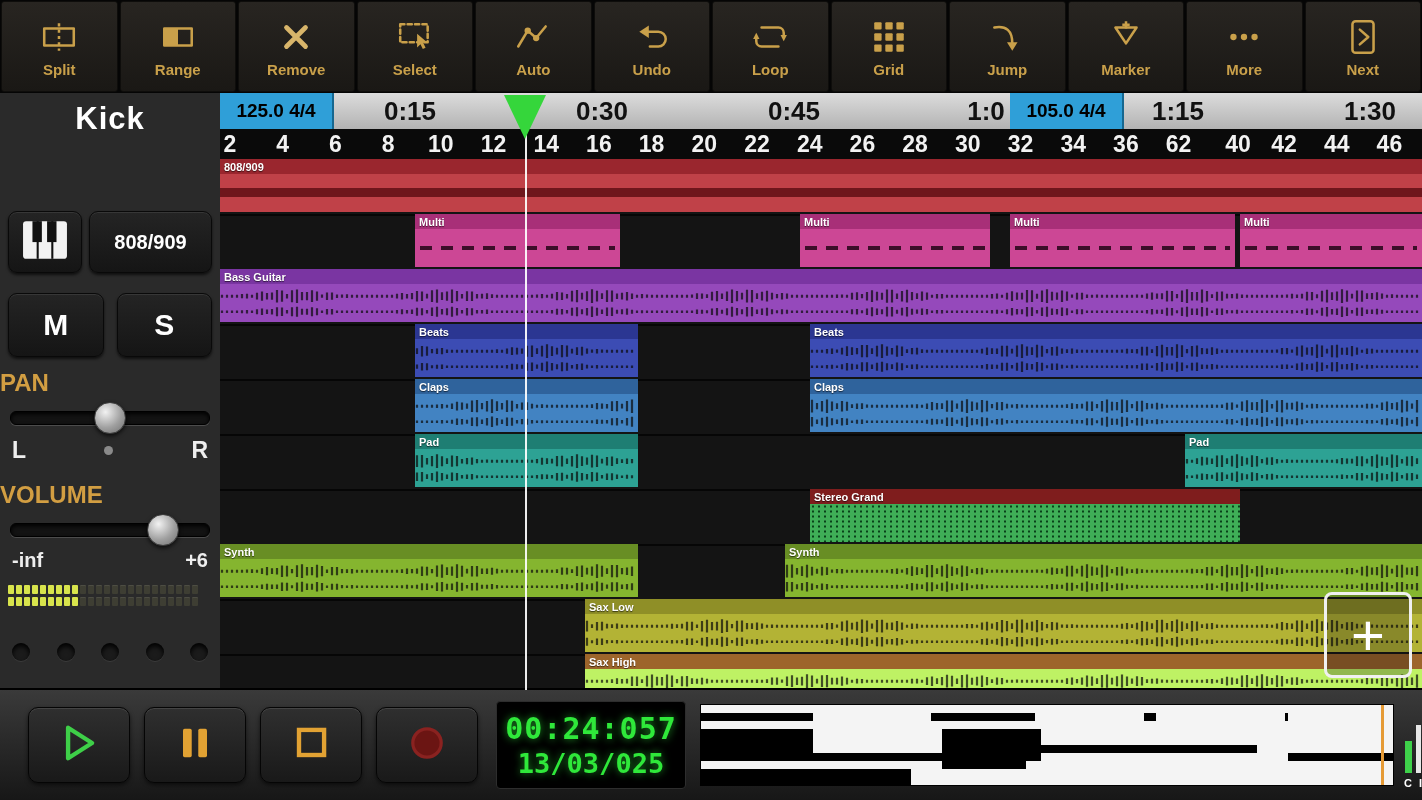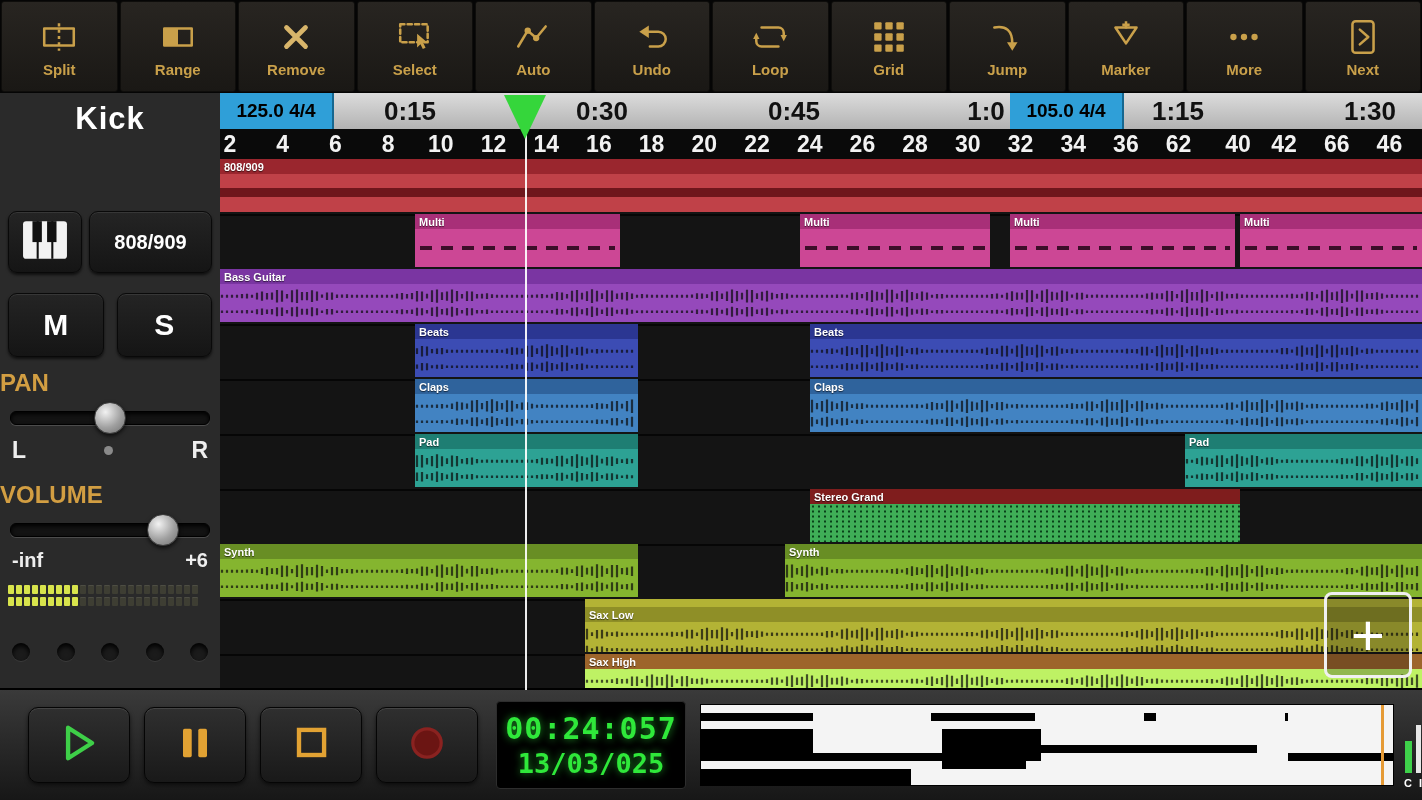--- a/index.html
+++ b/index.html
@@ -347,21 +347,21 @@
         <div class="bar-num" style="left: 589.7px;">24</div>
         <div class="bar-num" style="left: 642.4px;">26</div>
         <div class="bar-num" style="left: 695.1px;">28</div>
         <div class="bar-num" style="left: 747.8px;">30</div>
         <div class="bar-num" style="left: 800.5px;">32</div>
         <div class="bar-num" style="left: 853.2px;">34</div>
         <div class="bar-num" style="left: 905.9px;">36</div>
         <div class="bar-num" style="left: 958.6px;">62</div>
         <div class="bar-num" style="left: 1018px;">40</div>
         <div class="bar-num" style="left: 1064px;">42</div>
-        <div class="bar-num" style="left: 1116.7px;">66</div>
+        <div class="bar-num" style="left: 1116.7px;">44</div>
         <div class="bar-num" style="left: 1169.4px;">46</div>
       </div>
     <div id="tracks">
         <div class="track-row" style="top: 0px;">
           <div class="clip" style="left: 0px; width: 1202px; background: rgb(192, 65, 72);">
             <div class="clip-strip" style="background: rgb(154, 38, 46);">
               <span>808/909</span>
             </div>
             <div class="clip-body">
               <div class="flat-line"></div>
@@ -505,21 +505,21 @@
             </div>
             <div class="clip-body">
               <svg width="637" height="38">
                 <path d="M2 5.7V18.6M2 23.0V32.5M7 5.6V18.7M7 22.9V32.6M12 8.9V15.4M12 25.3V30.2M17 7.2V17.1M17 24.1V31.4M22 5.8V18.5M22 23.0V32.4M27 7.8V16.6M27 24.5V31.0M32 9.7V14.7M32 25.9V29.6M37 7.7V16.6M37 24.4V31.0M42 8.3V16.0M42 24.9V30.6M47 10.6V13.8M47 26.5V28.9M52 10.1V14.3M52 26.2V29.3M57 9.9V14.4M57 26.1V29.4M62 10.7V13.7M62 26.5V28.9M67 10.7V13.7M67 26.5V28.9M72 10.7V13.7M72 26.5V28.9M77 10.7V13.7M77 26.5V28.9M82 10.7V13.7M82 26.5V28.9M87 10.7V13.7M87 26.5V28.9M92 10.7V13.7M92 26.5V28.9M97 10.7V13.7M97 26.5V28.9M102 10.7V13.7M102 26.5V28.9M107 10.0V14.4M107 26.1V29.4M112 9.5V14.9M112 25.7V29.7M117 10.6V13.7M117 26.5V28.9M122 8.9V15.4M122 25.3V30.1M127 7.3V17.0M127 24.1V31.4M132 8.2V16.1M132 24.8V30.6M137 9.2V15.1M137 25.5V29.9M142 6.1V18.3M142 23.2V32.2M147 6.0V18.3M147 23.2V32.3M152 9.2V15.1M152 25.5V29.9M157 6.8V17.6M157 23.8V31.7M162 5.3V19.1M162 22.6V32.8M167 7.4V16.9M167 24.2V31.2M172 8.9V15.4M172 25.4V30.1M177 6.6V17.8M177 23.6V31.9M182 7.3V17.0M182 24.2V31.3M187 10.2V14.1M187 26.3V29.2M192 9.0V15.3M192 25.4V30.1M197 8.7V15.6M197 25.2V30.3M202 10.2V14.1M202 26.3V29.2M207 10.7V13.7M207 26.5V28.9M212 10.6V13.7M212 26.5V28.9M217 10.7V13.7M217 26.5V28.9M222 10.7V13.7M222 26.5V28.9M227 10.7V13.7M227 26.5V28.9M232 10.7V13.7M232 26.5V28.9M237 10.7V13.7M237 26.5V28.9M242 10.7V13.7M242 26.5V28.9M247 10.7V13.7M247 26.5V28.9M252 10.5V13.8M252 26.5V29.0M257 10.7V13.7M257 26.5V28.9M262 9.8V14.5M262 26.0V29.5M267 8.5V15.8M267 25.1V30.4M272 9.2V15.1M272 25.6V29.9M277 9.5V14.8M277 25.8V29.7M282 6.8V17.5M282 23.8V31.7M287 6.8V17.6M287 23.8V31.7M292 9.7V14.6M292 25.9V29.6M297 6.7V17.6M297 23.7V31.8M302 5.2V19.1M302 22.6V32.8M307 7.5V16.8M307 24.3V31.2M312 8.4V16.0M312 24.9V30.6M317 5.7V18.6M317 23.0V32.5M322 6.6V17.7M322 23.6V31.9M327 10.0V14.3M327 26.1V29.3M332 7.9V16.5M332 24.6V30.9M337 7.5V16.8M337 24.3V31.2M342 9.5V14.8M342 25.8V29.7M347 10.3V14.1M347 26.3V29.1M352 9.5V14.8M352 25.8V29.7M357 10.3V14.0M357 26.4V29.1M362 10.7V13.7M362 26.5V28.9M367 10.7V13.7M367 26.5V28.9M372 10.7V13.7M372 26.5V28.9M377 10.7V13.7M377 26.5V28.9M382 10.7V13.7M382 26.5V28.9M387 10.7V13.7M387 26.5V28.9M392 10.7V13.7M392 26.5V28.9M397 10.7V13.7M397 26.5V28.9M402 10.6V13.7M402 26.5V28.9M407 9.8V14.6M407 26.0V29.5M412 10.2V14.1M412 26.3V29.2M417 10.0V14.3M417 26.1V29.3M422 7.9V16.4M422 24.6V30.9M427 7.8V16.5M427 24.5V30.9M432 10.3V14.0M432 26.4V29.1M437 7.1V17.2M437 24.0V31.5M442 5.7V18.6M442 23.0V32.5M447 7.9V16.4M447 24.6V30.9M452 8.0V16.3M452 24.7V30.8M457 5.3V19.0M457 22.7V32.8M462 6.3V18.1M462 23.4V32.1M467 10.0V14.3M467 26.1V29.3M472 6.9V17.4M472 23.8V31.6M477 6.4V17.9M477 23.5V32.0M482 8.9V15.4M482 25.3V30.1M487 9.4V15.0M487 25.7V29.8M492 8.3V16.1M492 24.9V30.6M497 9.3V15.0M497 25.7V29.8M502 10.7V13.7M502 26.5V28.9M507 10.4V13.9M507 26.4V29.1M512 10.6V13.7M512 26.5V28.9M517 10.7V13.7M517 26.5V28.9M522 10.7V13.7M522 26.5V28.9M527 10.7V13.7M527 26.5V28.9M532 10.7V13.7M532 26.5V28.9M537 10.7V13.7M537 26.5V28.9M542 10.7V13.7M542 26.5V28.9M547 10.7V13.7M547 26.5V28.9M552 10.7V13.7M552 26.5V28.9M557 10.6V13.7M557 26.5V28.9M562 9.1V15.2M562 25.5V30.0M567 9.0V15.3M567 25.4V30.1M572 10.7V13.7M572 26.5V28.9M577 7.8V16.5M577 24.5V31.0M582 6.7V17.6M582 23.7V31.8M587 8.6V15.7M587 25.1V30.4M592 8.0V16.3M592 24.7V30.8M597 5.4V18.9M597 22.8V32.7M602 6.4V17.9M602 23.5V32.0M607 9.7V14.6M607 26.0V29.5M612 6.2V18.1M612 23.3V32.2M617 5.7V18.6M617 23.0V32.5M622 8.6V15.7M622 25.1V30.4M627 8.4V15.9M627 25.0V30.5M632 7.0V17.3M632 23.9V31.5" stroke="rgba(10,10,10,0.7)" stroke-width="2.2" fill="none"></path>
               </svg>
             </div>
           </div>
         </div>
         <div class="track-row" style="top: 440px;">
           <div class="clip" style="left: 365px; width: 837px; background: rgb(179, 179, 53);">
-            <div class="clip-strip" style="background: rgb(143, 143, 39); margin-top: 8px;">
+            <div class="clip-strip" style="background: rgb(143, 143, 39);">
               <span>Sax Low</span>
             </div>
             <div class="clip-body">
               <svg width="837" height="38">
                 <path d="M2 6.8V17.6M2 23.7V31.7M7 10.2V14.1M7 26.3V29.2M12 7.9V16.5M12 24.6V30.9M17 7.7V16.6M17 24.4V31.1M22 9.7V14.6M22 25.9V29.6M27 10.3V14.1M27 26.3V29.1M32 9.6V14.7M32 25.9V29.6M37 10.4V13.9M37 26.4V29.0M42 10.7V13.7M42 26.5V28.9M47 10.7V13.7M47 26.5V28.9M52 10.7V13.7M52 26.5V28.9M57 10.7V13.7M57 26.5V28.9M62 10.7V13.7M62 26.5V28.9M67 10.7V13.7M67 26.5V28.9M72 10.7V13.7M72 26.5V28.9M77 10.7V13.7M77 26.5V28.9M82 10.5V13.8M82 26.5V29.0M87 9.7V14.7M87 25.9V29.6M92 10.2V14.1M92 26.3V29.2M97 9.8V14.5M97 26.0V29.5M102 7.8V16.6M102 24.5V31.0M107 7.8V16.5M107 24.5V30.9M112 10.4V14.0M112 26.4V29.1M117 6.9V17.4M117 23.8V31.6M122 5.7V18.6M122 23.0V32.5M127 8.0V16.3M127 24.7V30.8M132 7.8V16.5M132 24.5V30.9M137 5.3V19.0M137 22.7V32.8M142 6.4V17.9M142 23.5V32.0M147 10.0V14.3M147 26.1V29.3M152 6.8V17.5M152 23.8V31.7M157 6.6V17.7M157 23.6V31.9M162 9.1V15.2M162 25.5V30.0M167 9.3V15.0M167 25.6V29.8M172 8.4V15.9M172 24.9V30.5M177 9.5V14.8M177 25.8V29.7M182 10.7V13.7M182 26.5V28.9M187 10.4V13.9M187 26.5V29.0M192 10.7V13.7M192 26.5V28.9M197 10.7V13.7M197 26.5V28.9M202 10.7V13.7M202 26.5V28.9M207 10.7V13.7M207 26.5V28.9M212 10.7V13.7M212 26.5V28.9M217 10.7V13.7M217 26.5V28.9M222 10.7V13.7M222 26.5V28.9M227 10.7V13.7M227 26.5V28.9M232 10.7V13.7M232 26.5V28.9M237 10.5V13.9M237 26.5V29.0M242 9.0V15.4M242 25.4V30.1M247 9.0V15.3M247 25.4V30.1M252 10.5V13.8M252 26.5V29.0M257 7.6V16.7M257 24.4V31.1M262 6.6V17.7M262 23.6V31.8M267 8.7V15.6M267 25.2V30.3M272 7.8V16.5M272 24.5V31.0M277 5.4V19.0M277 22.7V32.8M282 6.5V17.8M282 23.6V31.9M287 9.6V14.8M287 25.8V29.7M292 6.1V18.2M292 23.3V32.2M297 5.8V18.5M297 23.1V32.4M302 8.8V15.5M302 25.2V30.2M307 8.4V15.9M307 24.9V30.5M312 7.1V17.2M312 24.0V31.5M317 8.6V15.7M317 25.1V30.4M322 10.7V13.7M322 26.5V28.9M327 9.4V15.0M327 25.7V29.8M332 9.8V14.6M332 26.0V29.5M337 10.7V13.7M337 26.5V28.9M342 10.7V13.7M342 26.5V28.9M347 10.7V13.7M347 26.5V28.9M352 10.7V13.7M352 26.5V28.9M357 10.7V13.7M357 26.5V28.9M362 10.7V13.7M362 26.5V28.9M367 10.7V13.7M367 26.5V28.9M372 10.7V13.7M372 26.5V28.9M377 10.7V13.7M377 26.5V28.9M382 10.1V14.2M382 26.2V29.3M387 10.1V14.2M387 26.2V29.3M392 10.7V13.7M392 26.5V28.9M397 8.6V15.7M397 25.1V30.4M402 7.8V16.5M402 24.5V31.0M407 9.5V14.8M407 25.8V29.7M412 8.1V16.2M412 24.8V30.7M417 5.9V18.4M417 23.1V32.3M422 7.0V17.3M422 23.9V31.5M427 9.3V15.0M427 25.6V29.9M432 5.8V18.5M432 23.0V32.4M437 5.6V18.8M437 22.9V32.6M442 8.7V15.6M442 25.2V30.3M447 7.5V16.8M447 24.3V31.2M452 6.1V18.3M452 23.2V32.3M457 7.9V16.5M457 24.6V30.9M462 10.0V14.3M462 26.1V29.3M467 8.1V16.2M467 24.8V30.7M472 8.6V15.7M472 25.1V30.3M477 10.6V13.7M477 26.5V28.9M482 10.4V13.9M482 26.4V29.0M487 10.3V14.1M487 26.3V29.1M492 10.7V13.7M492 26.5V28.9M497 10.7V13.7M497 26.5V28.9M502 10.7V13.7M502 26.5V28.9M507 10.7V13.7M507 26.5V28.9M512 10.7V13.7M512 26.5V28.9M517 10.7V13.7M517 26.5V28.9M522 10.7V13.7M522 26.5V28.9M527 10.7V13.7M527 26.5V28.9M532 10.7V13.7M532 26.5V28.9M537 9.7V14.7M537 25.9V29.6M542 9.0V15.3M542 25.4V30.0M547 10.3V14.0M547 26.3V29.1M552 8.7V15.6M552 25.2V30.3M557 6.9V17.4M557 23.9V31.6M562 7.8V16.5M562 24.6V30.9M567 9.2V15.1M567 25.6V29.9M572 6.0V18.4M572 23.2V32.3M577 5.8V18.6M577 23.0V32.5M582 8.9V15.4M582 25.4V30.1M587 7.0V17.4M587 23.9V31.6M592 5.4V18.9M592 22.7V32.8M597 7.4V16.9M597 24.2V31.3M602 9.3V15.1M602 25.6V29.9M607 6.9V17.4M607 23.9V31.6M612 7.6V16.8M612 24.3V31.1M617 10.2V14.1M617 26.3V29.2M622 9.4V14.9M622 25.7V29.8M627 9.1V15.2M627 25.5V30.0M632 10.4V13.9M632 26.5V29.0M637 10.7V13.7M637 26.5V28.9M642 10.7V13.7M642 26.5V28.9M647 10.7V13.7M647 26.5V28.9M652 10.7V13.7M652 26.5V28.9M657 10.7V13.7M657 26.5V28.9M662 10.7V13.7M662 26.5V28.9M667 10.7V13.7M667 26.5V28.9M672 10.7V13.7M672 26.5V28.9M677 10.6V13.7M677 26.5V28.9M682 10.2V14.1M682 26.3V29.2M687 10.7V13.7M687 26.5V28.9M692 9.5V14.8M692 25.8V29.7M697 8.1V16.2M697 24.8V30.7M702 8.9V15.5M702 25.3V30.2M707 9.5V14.9M707 25.7V29.7M712 6.6V17.7M712 23.6V31.9M717 6.4V17.9M717 23.5V32.0M722 9.4V14.9M722 25.7V29.8M727 6.8V17.5M727 23.8V31.7M732 5.2V19.1M732 22.6V32.9M737 7.3V17.0M737 24.2V31.3M742 8.6V15.7M742 25.1V30.3M747 6.0V18.3M747 23.2V32.3M752 6.7V17.6M752 23.7V31.8M757 9.9V14.4M757 26.1V29.4M762 8.3V16.0M762 24.9V30.6M767 7.9V16.4M767 24.6V30.9M772 9.7V14.6M772 25.9V29.6M777 10.6V13.7M777 26.5V28.9M782 9.9V14.4M782 26.1V29.4M787 10.5V13.8M787 26.5V28.9M792 10.7V13.7M792 26.5V28.9M797 10.7V13.7M797 26.5V28.9M802 10.7V13.7M802 26.5V28.9M807 10.7V13.7M807 26.5V28.9M812 10.7V13.7M812 26.5V28.9M817 10.7V13.7M817 26.5V28.9M822 10.7V13.7M822 26.5V28.9M827 10.7V13.7M827 26.5V28.9M832 10.4V13.9M832 26.4V29.0" stroke="rgba(10,10,10,0.7)" stroke-width="2.2" fill="none"></path>
               </svg>
             </div>
           </div>
         </div>
         <div class="track-row" style="top: 495px;">

